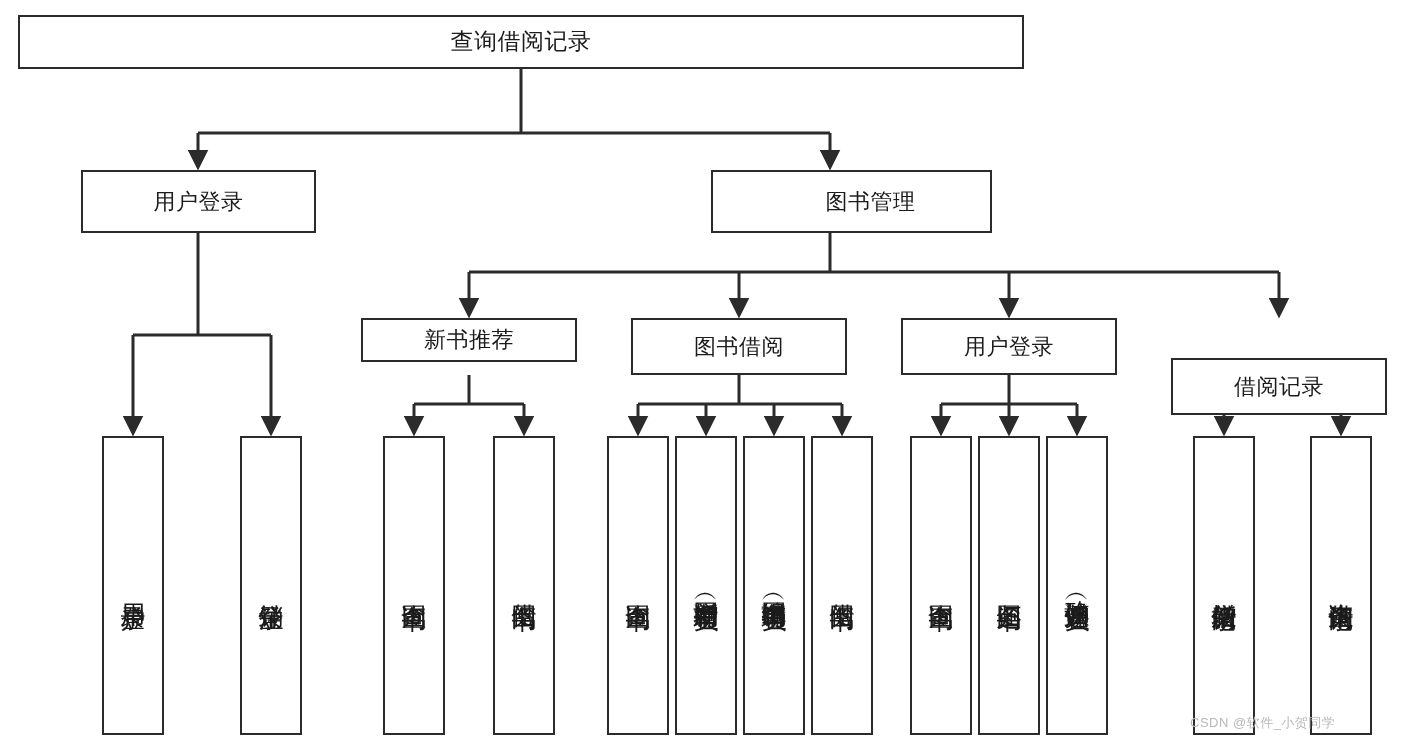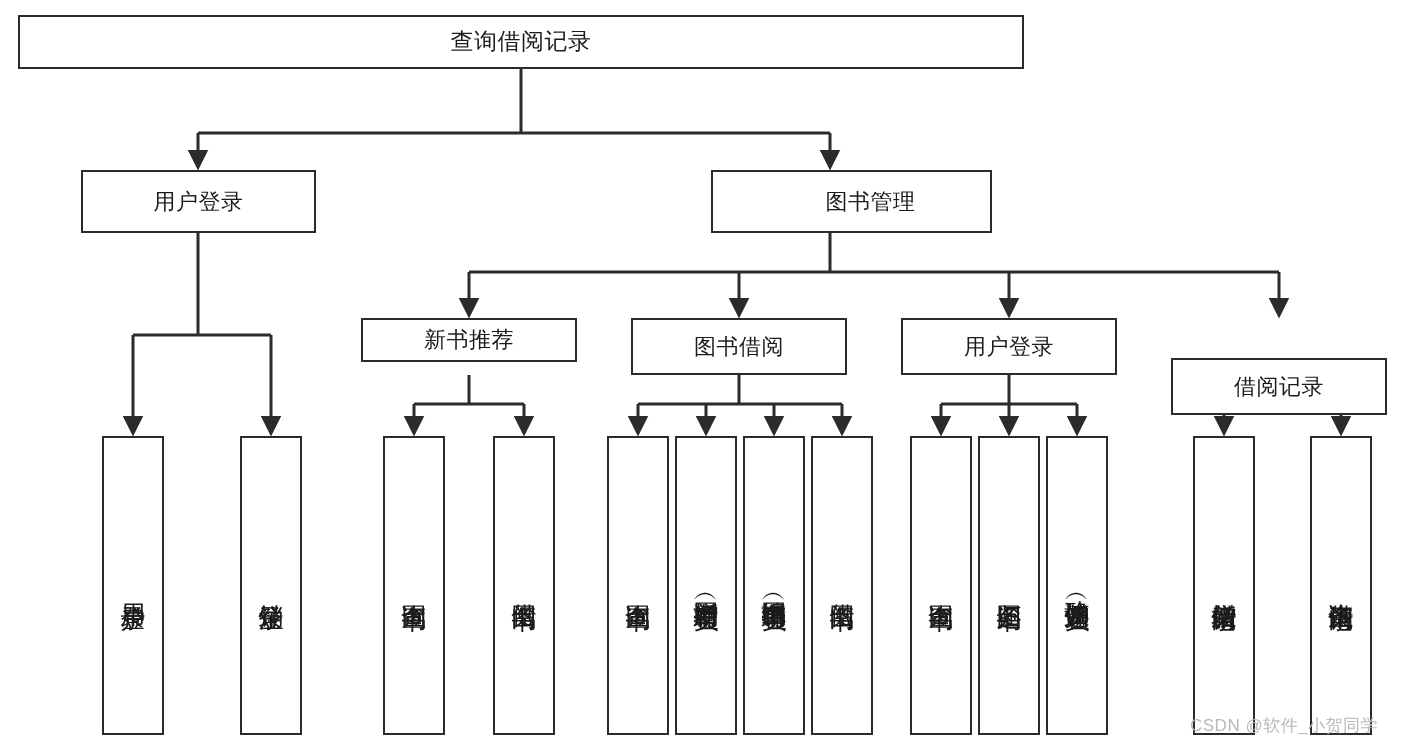--- a/index.html
+++ b/index.html
@@ -63,21 +63,21 @@
     font-size: 25px;
     line-height: 1.08;
     letter-spacing: 1px;
     white-space: nowrap;
     max-height: 290px;
   }
   #watermark {
     position: absolute;
     left: 1190px;
     top: 714px;
-    font-size: 17px;
+    font-size: 13px;
     color: #b9b9b9;
     white-space: nowrap;
     z-index: 5;
     letter-spacing: 0.5px;
   }
 </style>
 </head>
 <body>
 
 <div id="diagram-root">

